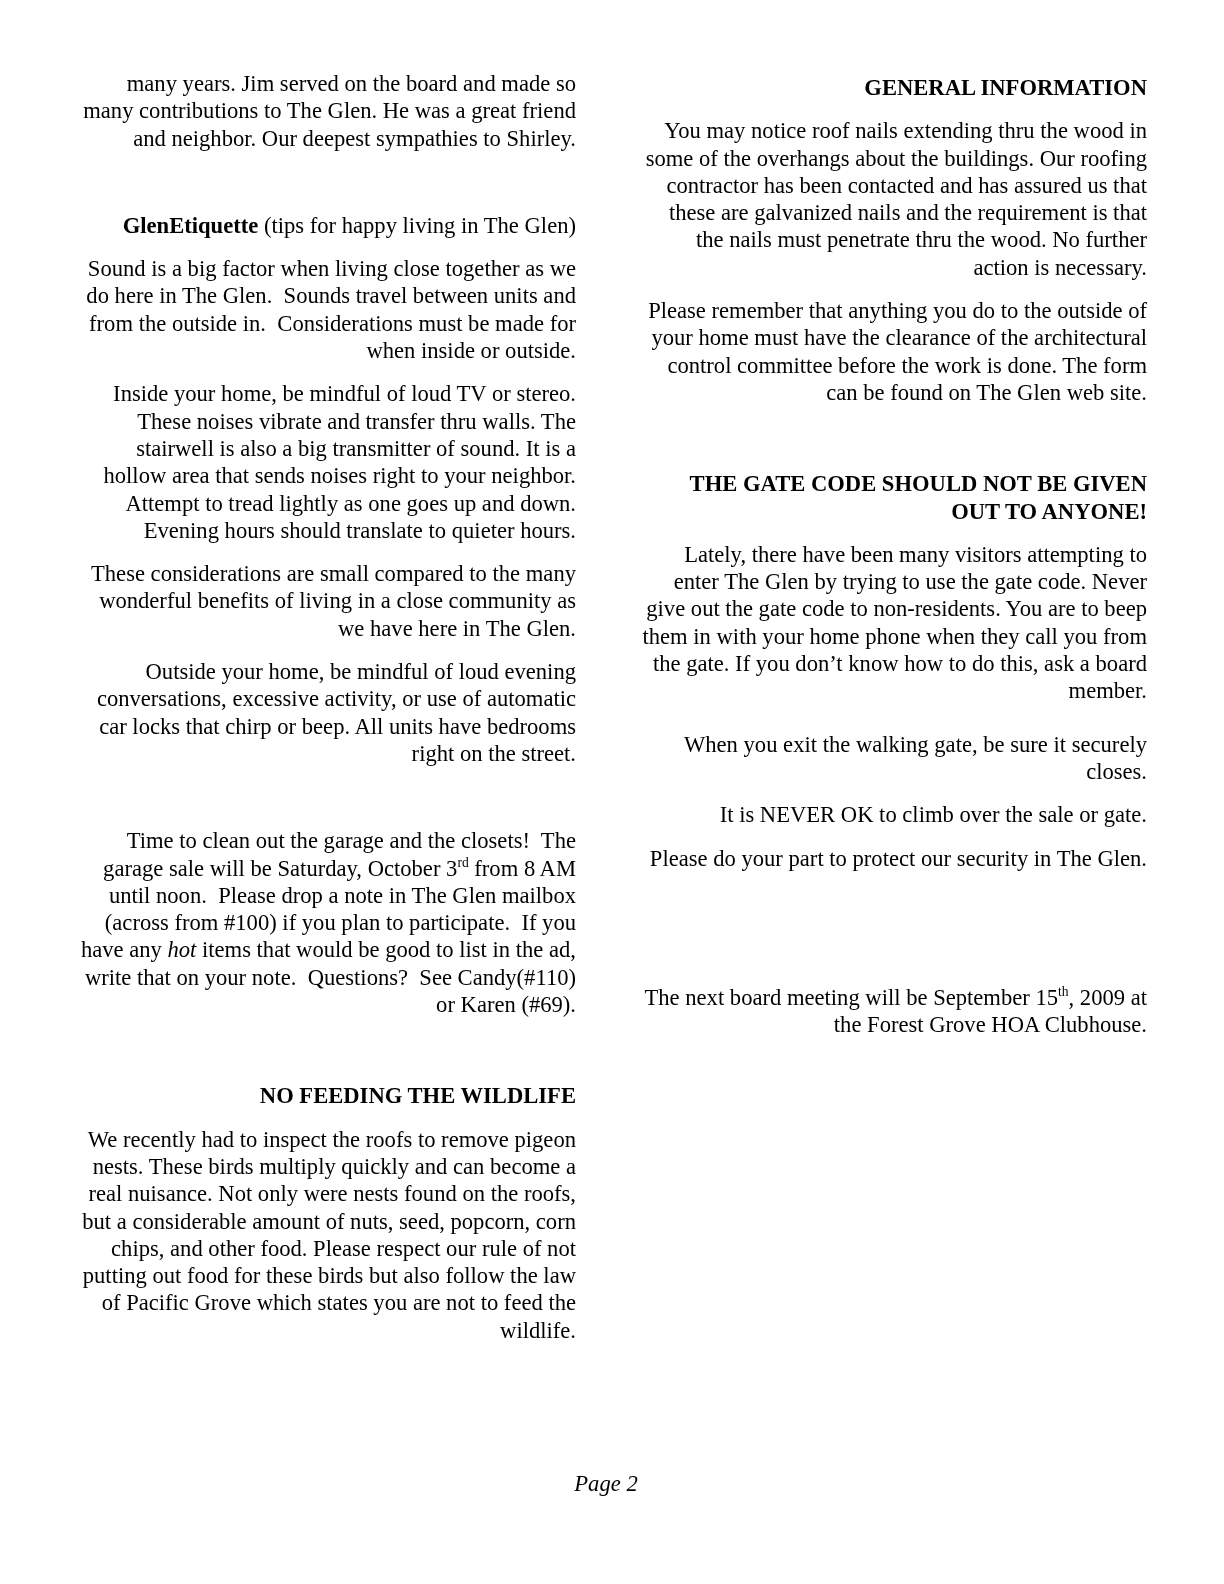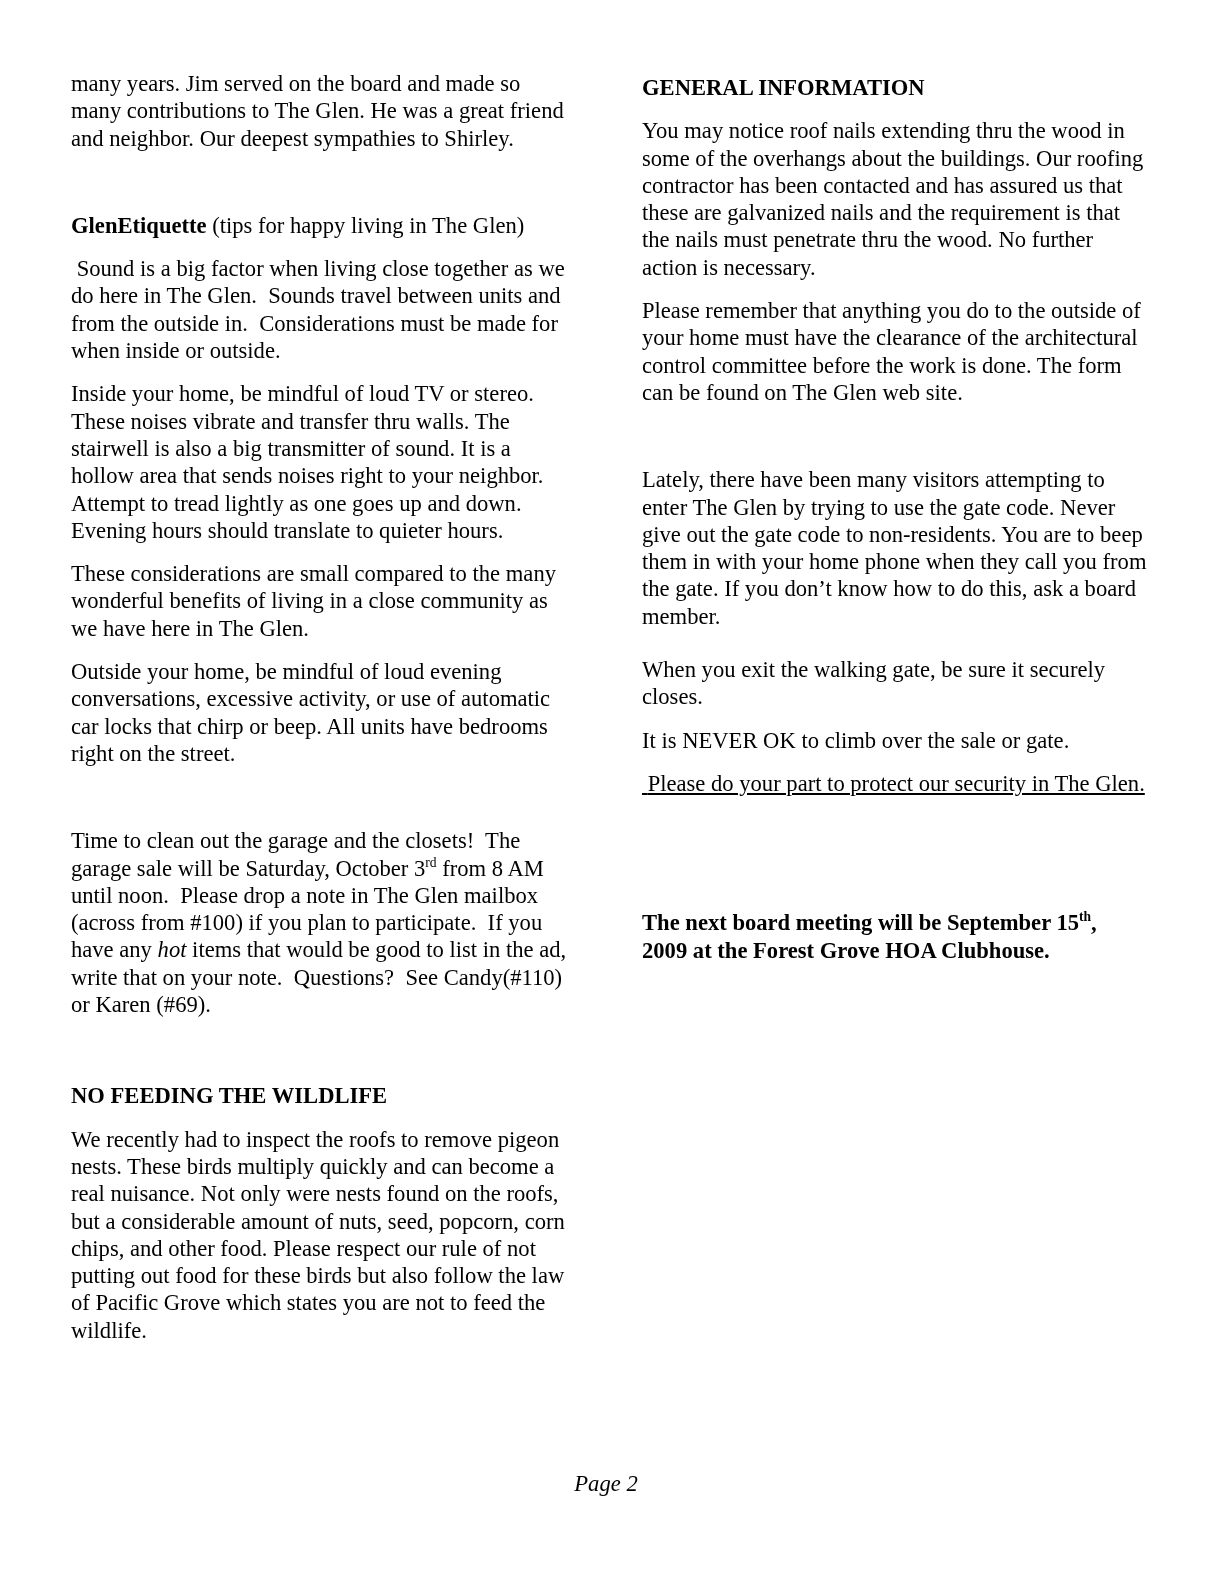--- a/index.html
+++ b/index.html
@@ -7,21 +7,21 @@
     width: 1224px; height: 1584px; position: relative; overflow: hidden;
     font-family: "Liberation Serif", "DejaVu Serif", serif;
     color: #000000;
   }
   .col {
     position: absolute; top: 70px; width: 505px;
     font-size: 22.6px; line-height: 27.3px;
   }
   .col.left { left: 71px; }
   .col.right { left: 642px; width: 505px; }
-  p { margin: 0 0 16px 0; }
+  p { margin: 0 0 16px 0; text-align: right; }
   .head { font-weight: bold; margin: 4px 0 16px 0; }
   .gap-lg { height: 44px; }
   .gap-sm { height: 10px; }
   sup { font-size: 60%; line-height: 0; vertical-align: 0.65em; margin-top: 36px; }
   em { font-style: italic; }
   .page-num {
     position: absolute; top: 1470px; left: 0; width: 1212px; text-align: center;
     font-size: 22.6px; line-height: 27px; font-style: italic;
   }
 </style>
@@ -49,24 +49,25 @@
   <p>We recently had to inspect the roofs to remove pigeon nests.  These birds multiply quickly and can become a real nuisance.  Not only were nests found on the roofs, but a considerable amount of nuts, seed, popcorn, corn chips, and other food.  Please respect our rule of not putting out food for these birds but also follow the law of Pacific Grove which states you are not to feed the wildlife.</p>
 </div>
 
 <div class="col right">
   <p class="head">GENERAL INFORMATION</p>
   <p>You may notice roof nails extending thru the wood in some of the overhangs about the buildings.  Our roofing contractor has been contacted and has assured us that these are galvanized nails and the requirement is that the nails must penetrate thru the wood.  No further action is necessary.</p>
   <p>Please remember that anything you do to the outside of your home must have the clearance of the architectural control committee before the work is done.  The form can be found on The Glen web site.</p>
 
   <div class="gap-lg"></div>
 
+  <p class="head">THE GATE CODE SHOULD NOT BE GIVEN OUT TO ANYONE!</p>
   <p>Lately, there have been many visitors attempting to enter The Glen by trying to use the gate code.  Never give out the gate code to non-residents. You are to beep them in with your home phone when they call you from the gate.  If you don’t know how to do this, ask a board member.</p>
   <div class="gap-sm"></div>
   <p>When you exit the walking gate, be sure it securely closes.</p>
   <p>It is NEVER OK to climb over the sale or gate.</p>
-  <p style="white-space:pre-wrap;text-decoration:underline;"> Please do your part to protect our security in The Glen.</p>
+  <p style="white-space:pre-wrap;"> Please do your part to protect our security in The Glen.</p>
 
   <div style="height:96px;"></div>
 
-  <p style="white-space:pre-wrap;font-weight:bold;"><span>The next board meeting will be September 15</span><sup>th</sup><span>, 2009 at the Forest Grove HOA Clubhouse.</span></p>
+  <p style="white-space:pre-wrap;"><span>The next board meeting will be September 15</span><sup>th</sup><span>, 2009 at the Forest Grove HOA Clubhouse.</span></p>
 </div>
 
 <div class="page-num">Page 2</div>
 
 </body></html>

